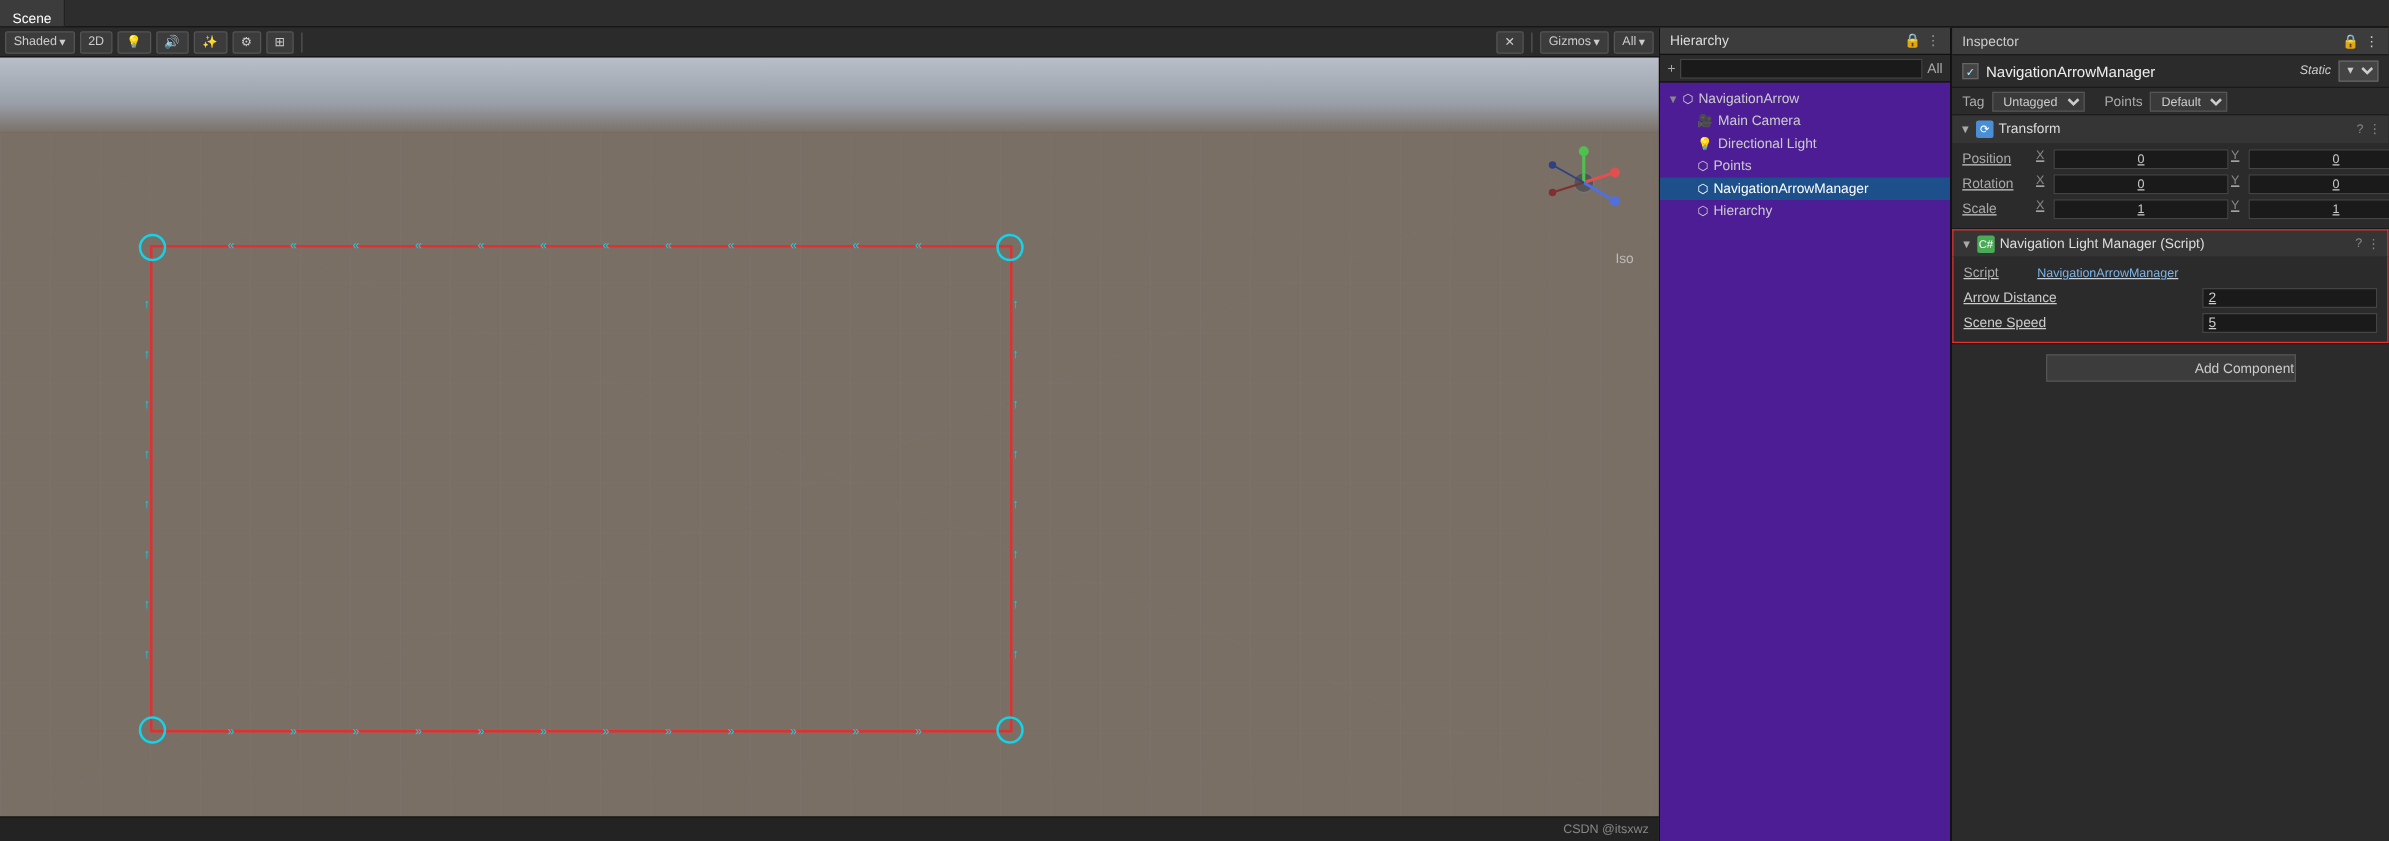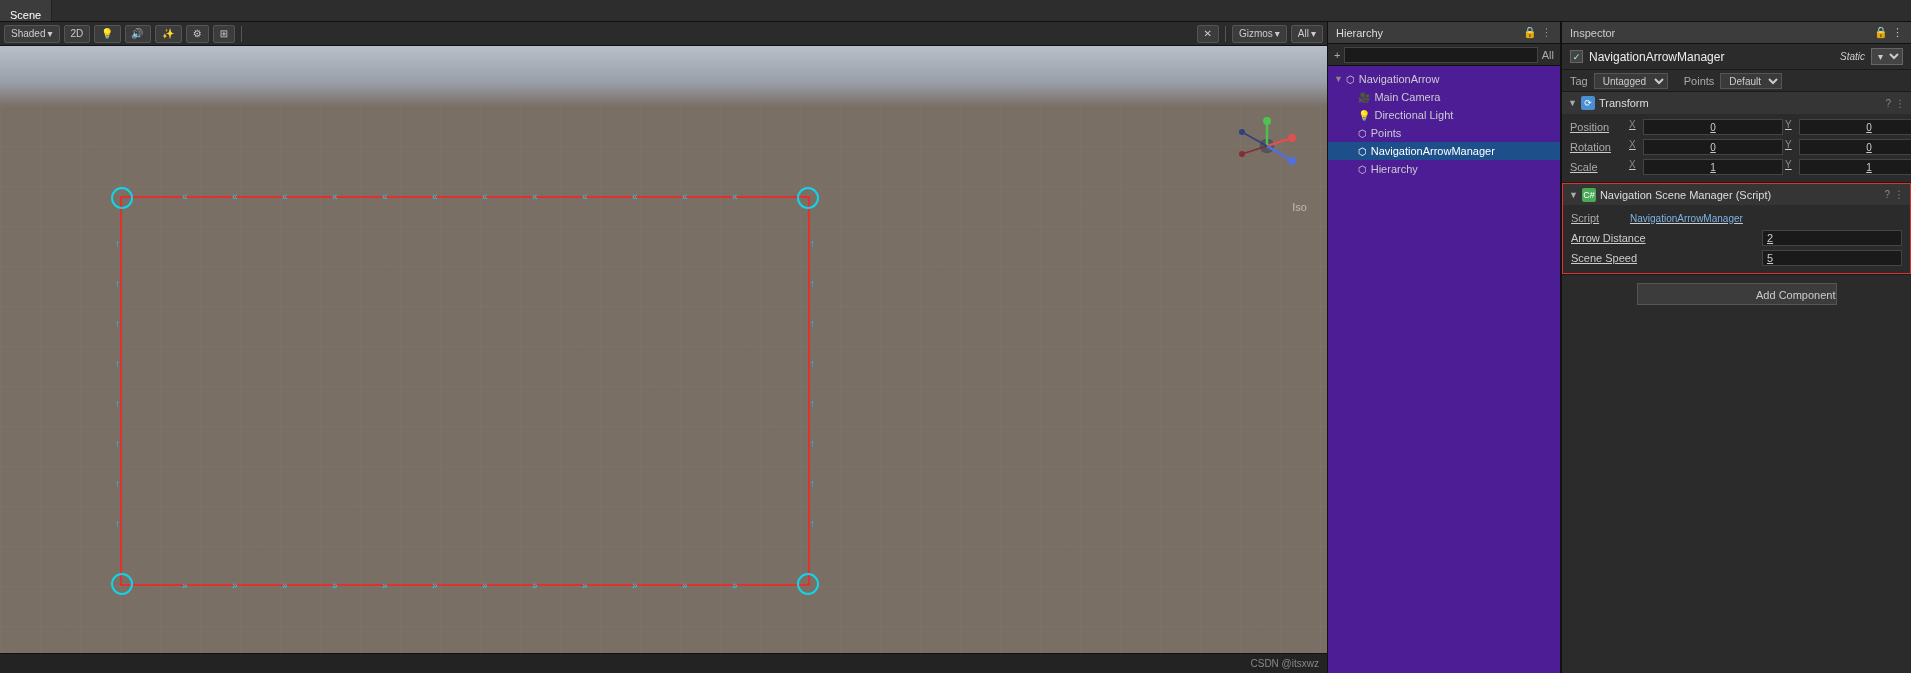--- a/index.html
+++ b/index.html
@@ -720,21 +720,21 @@
 
           </div>
         </div>
       </div>
     </div>
 
     <div class="component-section highlighted">
       <div class="component-header" style="border:1px solid #e03030;border-bottom:none;">
         <span style="font-size:9px;color:#aaa;">▼</span>
         <div class="component-icon green">C#</div>
-        <span class="component-title">Navigation Scene Manager (Script)</span>
+        <span class="component-title">Navigation Light Manager (Script)</span>
         <span class="component-help">?</span>
         <span class="component-help">⋮</span>
       </div>
       <div class="component-body" style="border:1px solid #e03030;border-top:none;">
 
         <div class="script-row">
           <span class="script-label">Script</span>
           <span class="script-value">NavigationArrowManager</span>
         </div>
 

